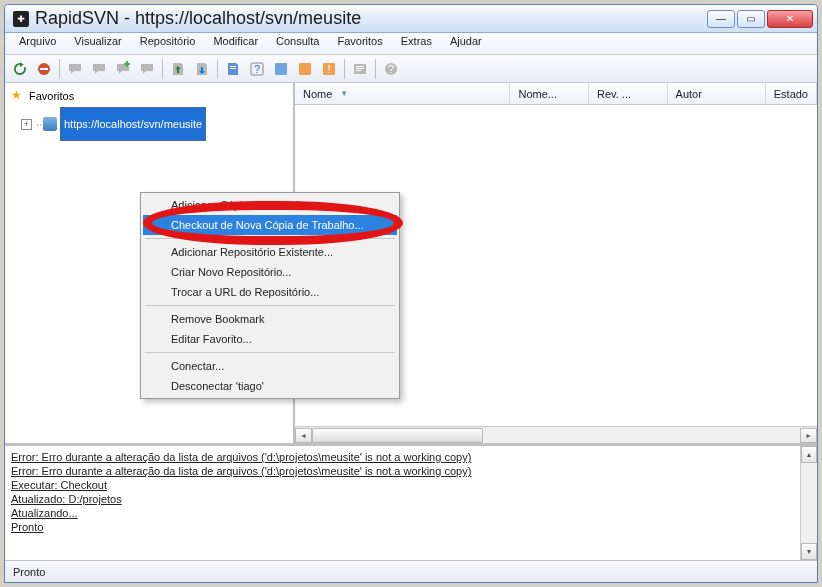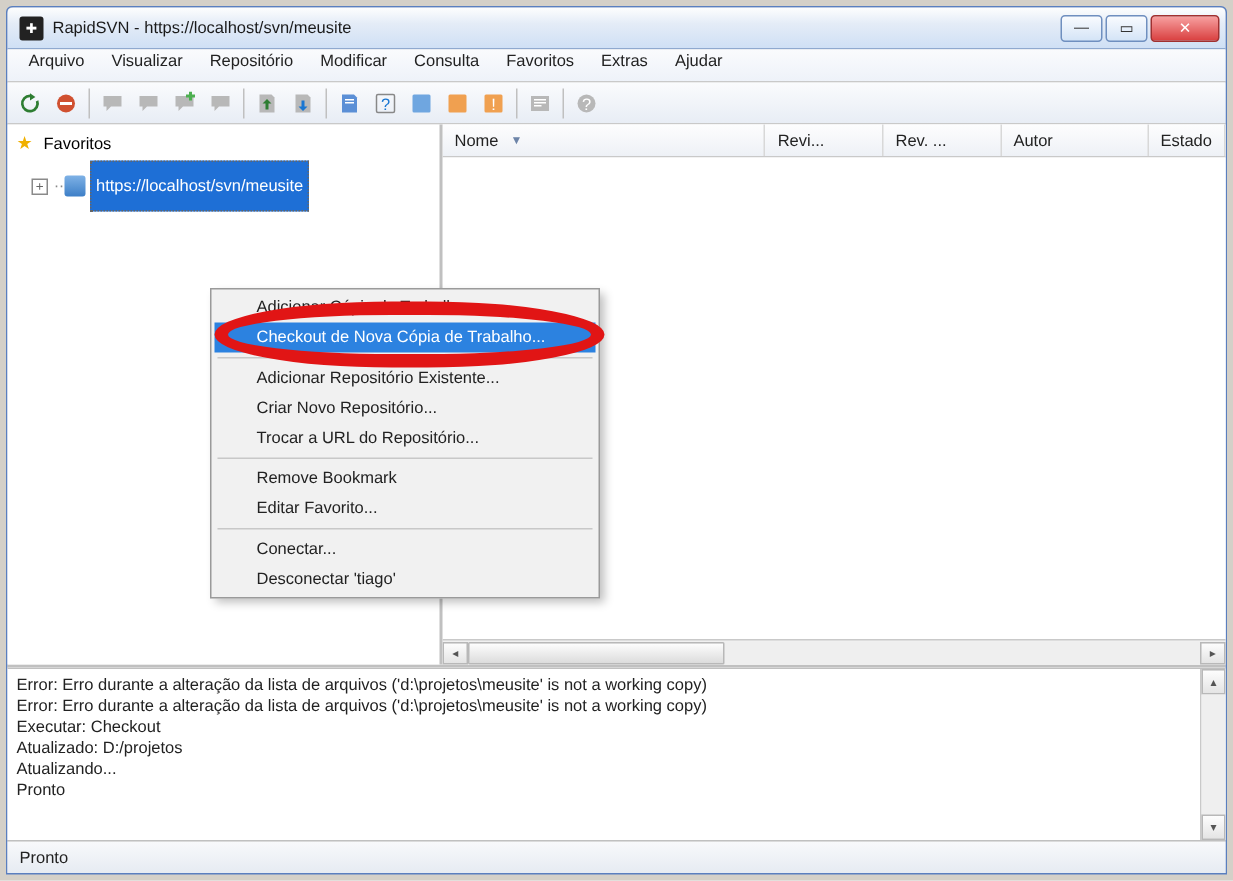--- a/index.html
+++ b/index.html
@@ -1,21 +1,21 @@
 <!DOCTYPE html>
 <html><head>
 <meta charset="utf-8">
 <style>
 * { box-sizing: border-box; margin: 0; padding: 0; font-family: "Segoe UI", Tahoma, sans-serif; font-size: 11px; }
 body { background: #d4d0c8; width: 822px; height: 587px; overflow: hidden; position: relative; }
 .window { position: absolute; top: 4px; left: 4px; right: 4px; bottom: 4px; background: #f0f0f0; border: 1px solid #5a7fbf; border-radius: 4px 4px 0 0; display: flex; flex-direction: column; }
 
 .titlebar { height: 28px; background: linear-gradient(#fdfefe, #e4ecf7 40%, #cfe0f5); display: flex; align-items: center; padding: 0 4px 0 8px; border-bottom: 1px solid #8fa9cf; border-radius: 4px 4px 0 0; }
 .titlebar-icon { width: 16px; height: 16px; background: #222; margin-right: 6px; display:inline-flex; align-items:center; justify-content:center; color:#fff; font-size:9px; border-radius:2px;}
-.titlebar-title { flex: 1; color: #1a1a1a; font-size: 11px; }
+.titlebar-title { flex: 1; color: #1a1a1a; font-size: 18px; }
 .win-btns { display: flex; gap: 2px; }
 .win-btn { width: 28px; height: 18px; border: 1px solid #6f8fbf; border-radius: 3px; background: linear-gradient(#f9fbfe,#d4e4f7); display:flex; align-items:center; justify-content:center; font-size:10px; color:#333;}
 .win-btn.close { width: 46px; background: linear-gradient(#f7a0a0,#d94040); color:#fff; border-color:#a03030;}
 
 .menubar { height: 22px; background: linear-gradient(#fafbfd,#eef2f9); border-bottom: 1px solid #c9c9c9; display: flex; padding: 0 6px; gap: 2px; }
 .menu-item { padding: 2px 8px; color: #222; border-radius: 2px; }
 
 .toolbar { height: 28px; background: linear-gradient(#fafbfd,#e8edf5); border-bottom: 1px solid #c9c9c9; display: flex; align-items: center; padding: 0 4px; gap: 2px; }
 .tb-btn { width: 22px; height: 22px; display:flex; align-items:center; justify-content:center; border:1px solid transparent; border-radius:2px;}
 .tb-sep { width:1px; height:20px; background:#c0c0c0; margin:0 2px;}
@@ -40,21 +40,21 @@
 .list-body{flex:1; background:#fff;}
 .hscroll { height:17px; background:#f0f0f0; border-top:1px solid #c9c9c9; display:flex; align-items:center;}
 .hs-btn{width:17px;height:15px;background:linear-gradient(#fdfdfd,#e4e4e4);border:1px solid #b8b8b8;display:flex;align-items:center;justify-content:center;font-size:8px;color:#555;}
 .hs-track{flex:1;background:#efefef;height:15px;position:relative;}
 .hs-thumb{position:absolute;left:0;top:0;width:35%;height:15px;background:linear-gradient(#fdfdfd,#dcdcdc);border:1px solid #b8b8b8;border-radius:1px;}
 
 .log-pane { height:115px; background:#fff; border-top:1px solid #c0c0c0; padding:4px 6px; overflow:auto; position:relative;}
 .log-pane .vscroll{position:absolute;right:0;top:0;bottom:0;width:17px;background:#f0f0f0;border-left:1px solid #c9c9c9;display:flex;flex-direction:column;}
 .vs-btn{height:17px;background:linear-gradient(#fdfdfd,#e4e4e4);border:1px solid #b8b8b8;display:flex;align-items:center;justify-content:center;font-size:8px;color:#555;}
 .vs-track{flex:1;background:#efefef;}
-.log-line{color:#222; line-height:14px; white-space:nowrap;}
+.log-line{color:#222; line-height:14px; white-space:nowrap;text-decoration:underline;}
 
 .statusbar { height:22px; background:linear-gradient(#f8f9fb,#e6ebf2); border-top:1px solid #c0c0c0; display:flex; align-items:center; padding:0 8px; color:#222;}
 
 .ctx-menu { position:absolute; left:135px; top:109px; width:260px; background:#f1f1f1; border:1px solid #9a9a9a; box-shadow:3px 3px 6px rgba(0,0,0,.25); padding:2px; z-index:50;}
 .ctx-item { padding:4px 20px 4px 28px; color:#222;}
 .ctx-item.hl { background:#2c82e0; color:#fff;}
 .ctx-sep{ height:1px; background:#c8c8c8; margin:3px 2px;}
 
 .ring { position:absolute; left:138px; top:118px; width:260px; height:44px; border:9px solid #e11515; border-radius:50%/55%; z-index:60; pointer-events:none;}
 
@@ -193,21 +193,21 @@
           <span class="expander">+</span>
           <span class="tree-dots">⋯</span>
           <span class="db-icon"></span>
           <span class="tree-label">https://localhost/svn/meusite</span>
         </div>
       </div>
 
       <div class="list-pane">
         <div class="list-header">
           <div class="col sort" style="width:220px">Nome</div>
-          <div class="col" style="width:80px">Revi...</div>
+          <div class="col" style="width:80px">Nome...</div>
           <div class="col" style="width:80px">Rev. ...</div>
           <div class="col" style="width:100px">Autor</div>
           <div class="col" style="flex:1">Estado</div>
         </div>
         <div class="list-body"></div>
         <div class="hscroll">
           <div class="hs-btn">◂</div>
           <div class="hs-track">
             <div class="hs-thumb"></div>
           </div>

